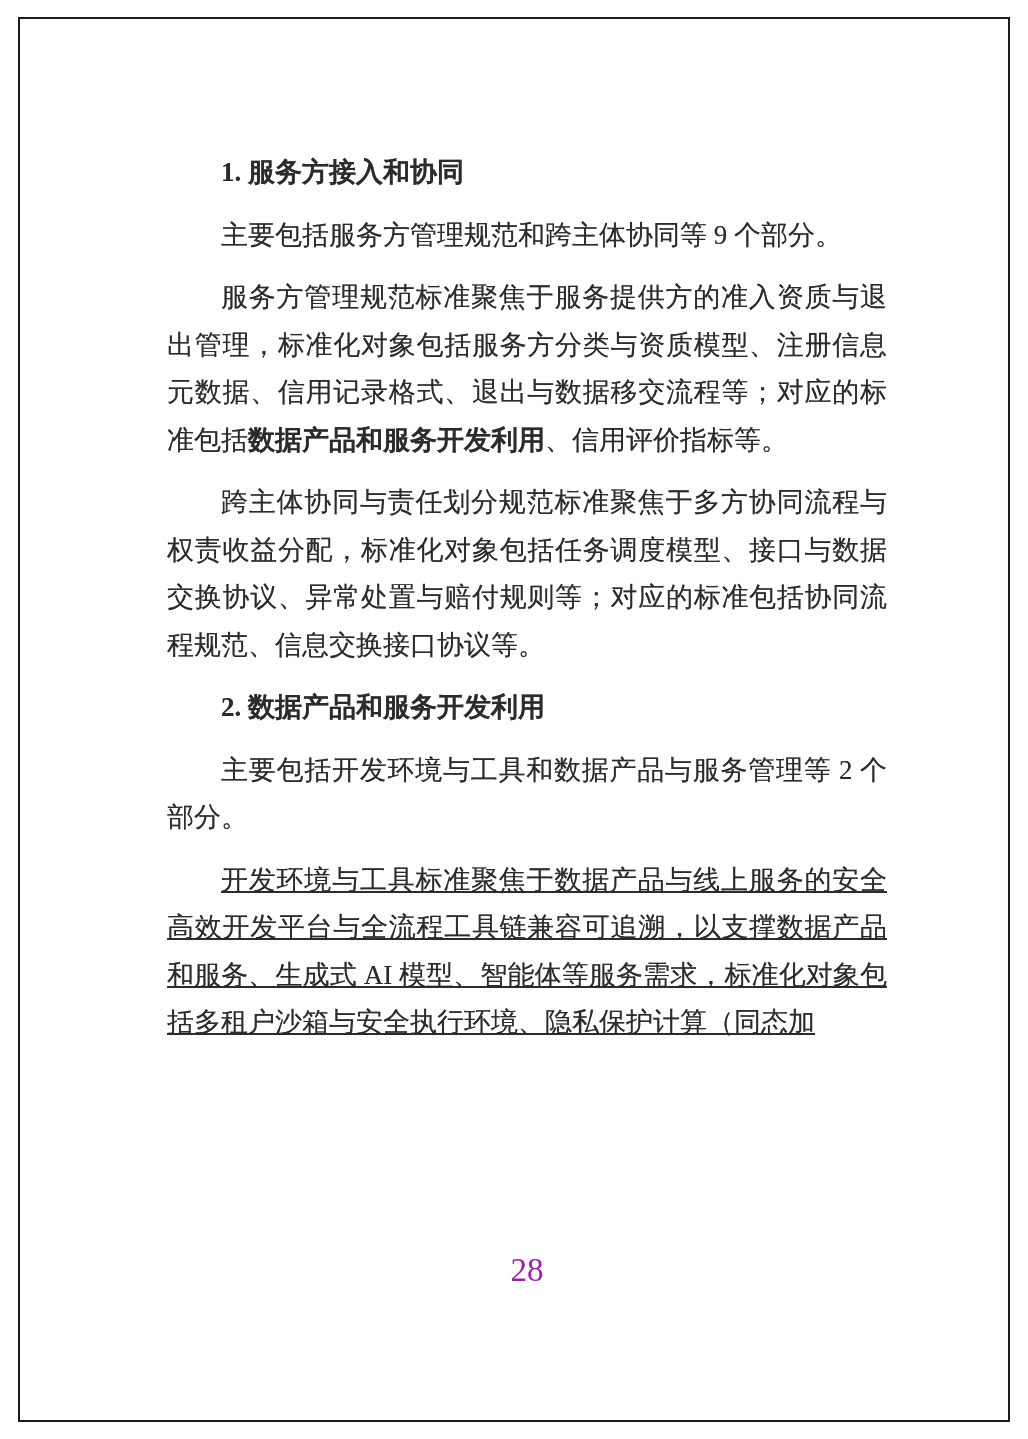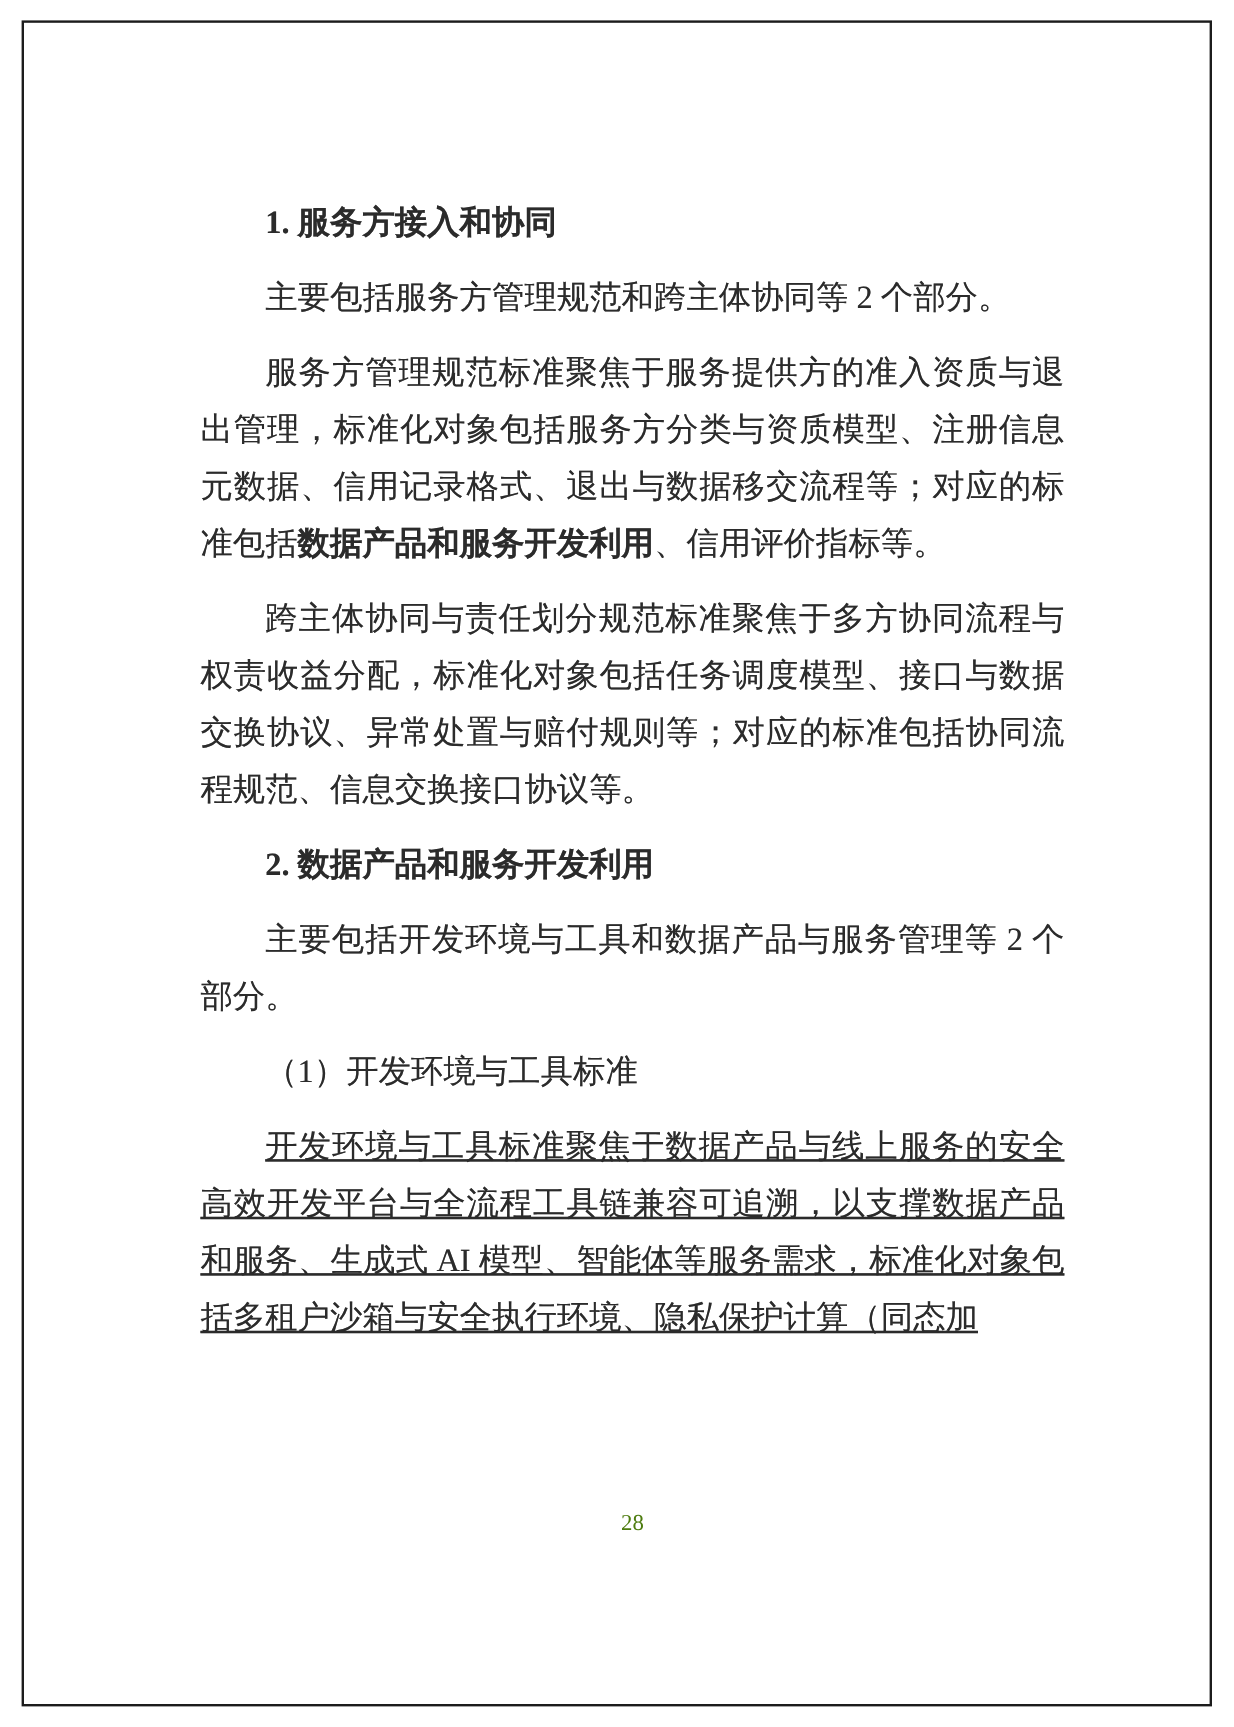--- a/index.html
+++ b/index.html
@@ -30,52 +30,51 @@
     left: 167px;
     top: 149px;
     width: 720px;
     color: #2b2b2b;
     font-size: 27px;
     line-height: 47.5px;
     text-align: justify;
     text-justify: inter-ideograph;
   }
   .block {
-    margin: 13px 0 15px 0;
+    margin: 0 0 15px 0;
     text-indent: 2em;
     
     text-shadow: 0 0 0.4px rgba(43,43,43,0.55);
   }
   .block:last-child { margin-bottom: 0; text-decoration: underline; }
   .bold {
     font-weight: bold;
   }
   .page-number {
     position: absolute;
     left: 167px;
     top: 1252px;
     width: 720px;
     text-align: center;
-    color: #4d7c0f;
-    font-size: 19px;
+    color: #a21caf;
+    font-size: 33px;
     line-height: 36px;
     text-indent: 0;
   }
 </style>
 </head>
 <body>
 
 <div class="screenshot">
   <div class="page-border"></div>
 
   <div class="page-content">
     <div class="block"><span class="bold">1. 服务方接入和协同</span></div>
-    <div class="block"><span>主要包括服务方管理规范和跨主体协同等 2 个部分。</span></div>
+    <div class="block"><span>主要包括服务方管理规范和跨主体协同等 9 个部分。</span></div>
     <div class="block"><span>服务方管理规范标准聚焦于服务提供方的准入资质与退出管理，标准化对象包括服务方分类与资质模型、注册信息元数据、信用记录格式、退出与数据移交流程等；对应的标准包括</span><span class="bold">数据产品和服务开发利用</span><span>、信用评价指标等。</span></div>
     <div class="block"><span>跨主体协同与责任划分规范标准聚焦于多方协同流程与权责收益分配，标准化对象包括任务调度模型、接口与数据交换协议、异常处置与赔付规则等；对应的标准包括协同流程规范、信息交换接口协议等。</span></div>
     <div class="block"><span class="bold">2. 数据产品和服务开发利用</span></div>
     <div class="block"><span>主要包括开发环境与工具和数据产品与服务管理等 2 个部分。</span></div>
-    <div class="block"><span>（1）开发环境与工具标准</span></div>
     <div class="block"><span>开发环境与工具标准聚焦于数据产品与线上服务的安全高效开发平台与全流程工具链兼容可追溯，以支撑数据产品和服务、生成式 AI 模型、智能体等服务需求，标准化对象包括多租户沙箱与安全执行环境、隐私保护计算（同态加</span></div>
   </div>
 
   <div class="page-number">28</div>
 </div>
 
 </body></html>

